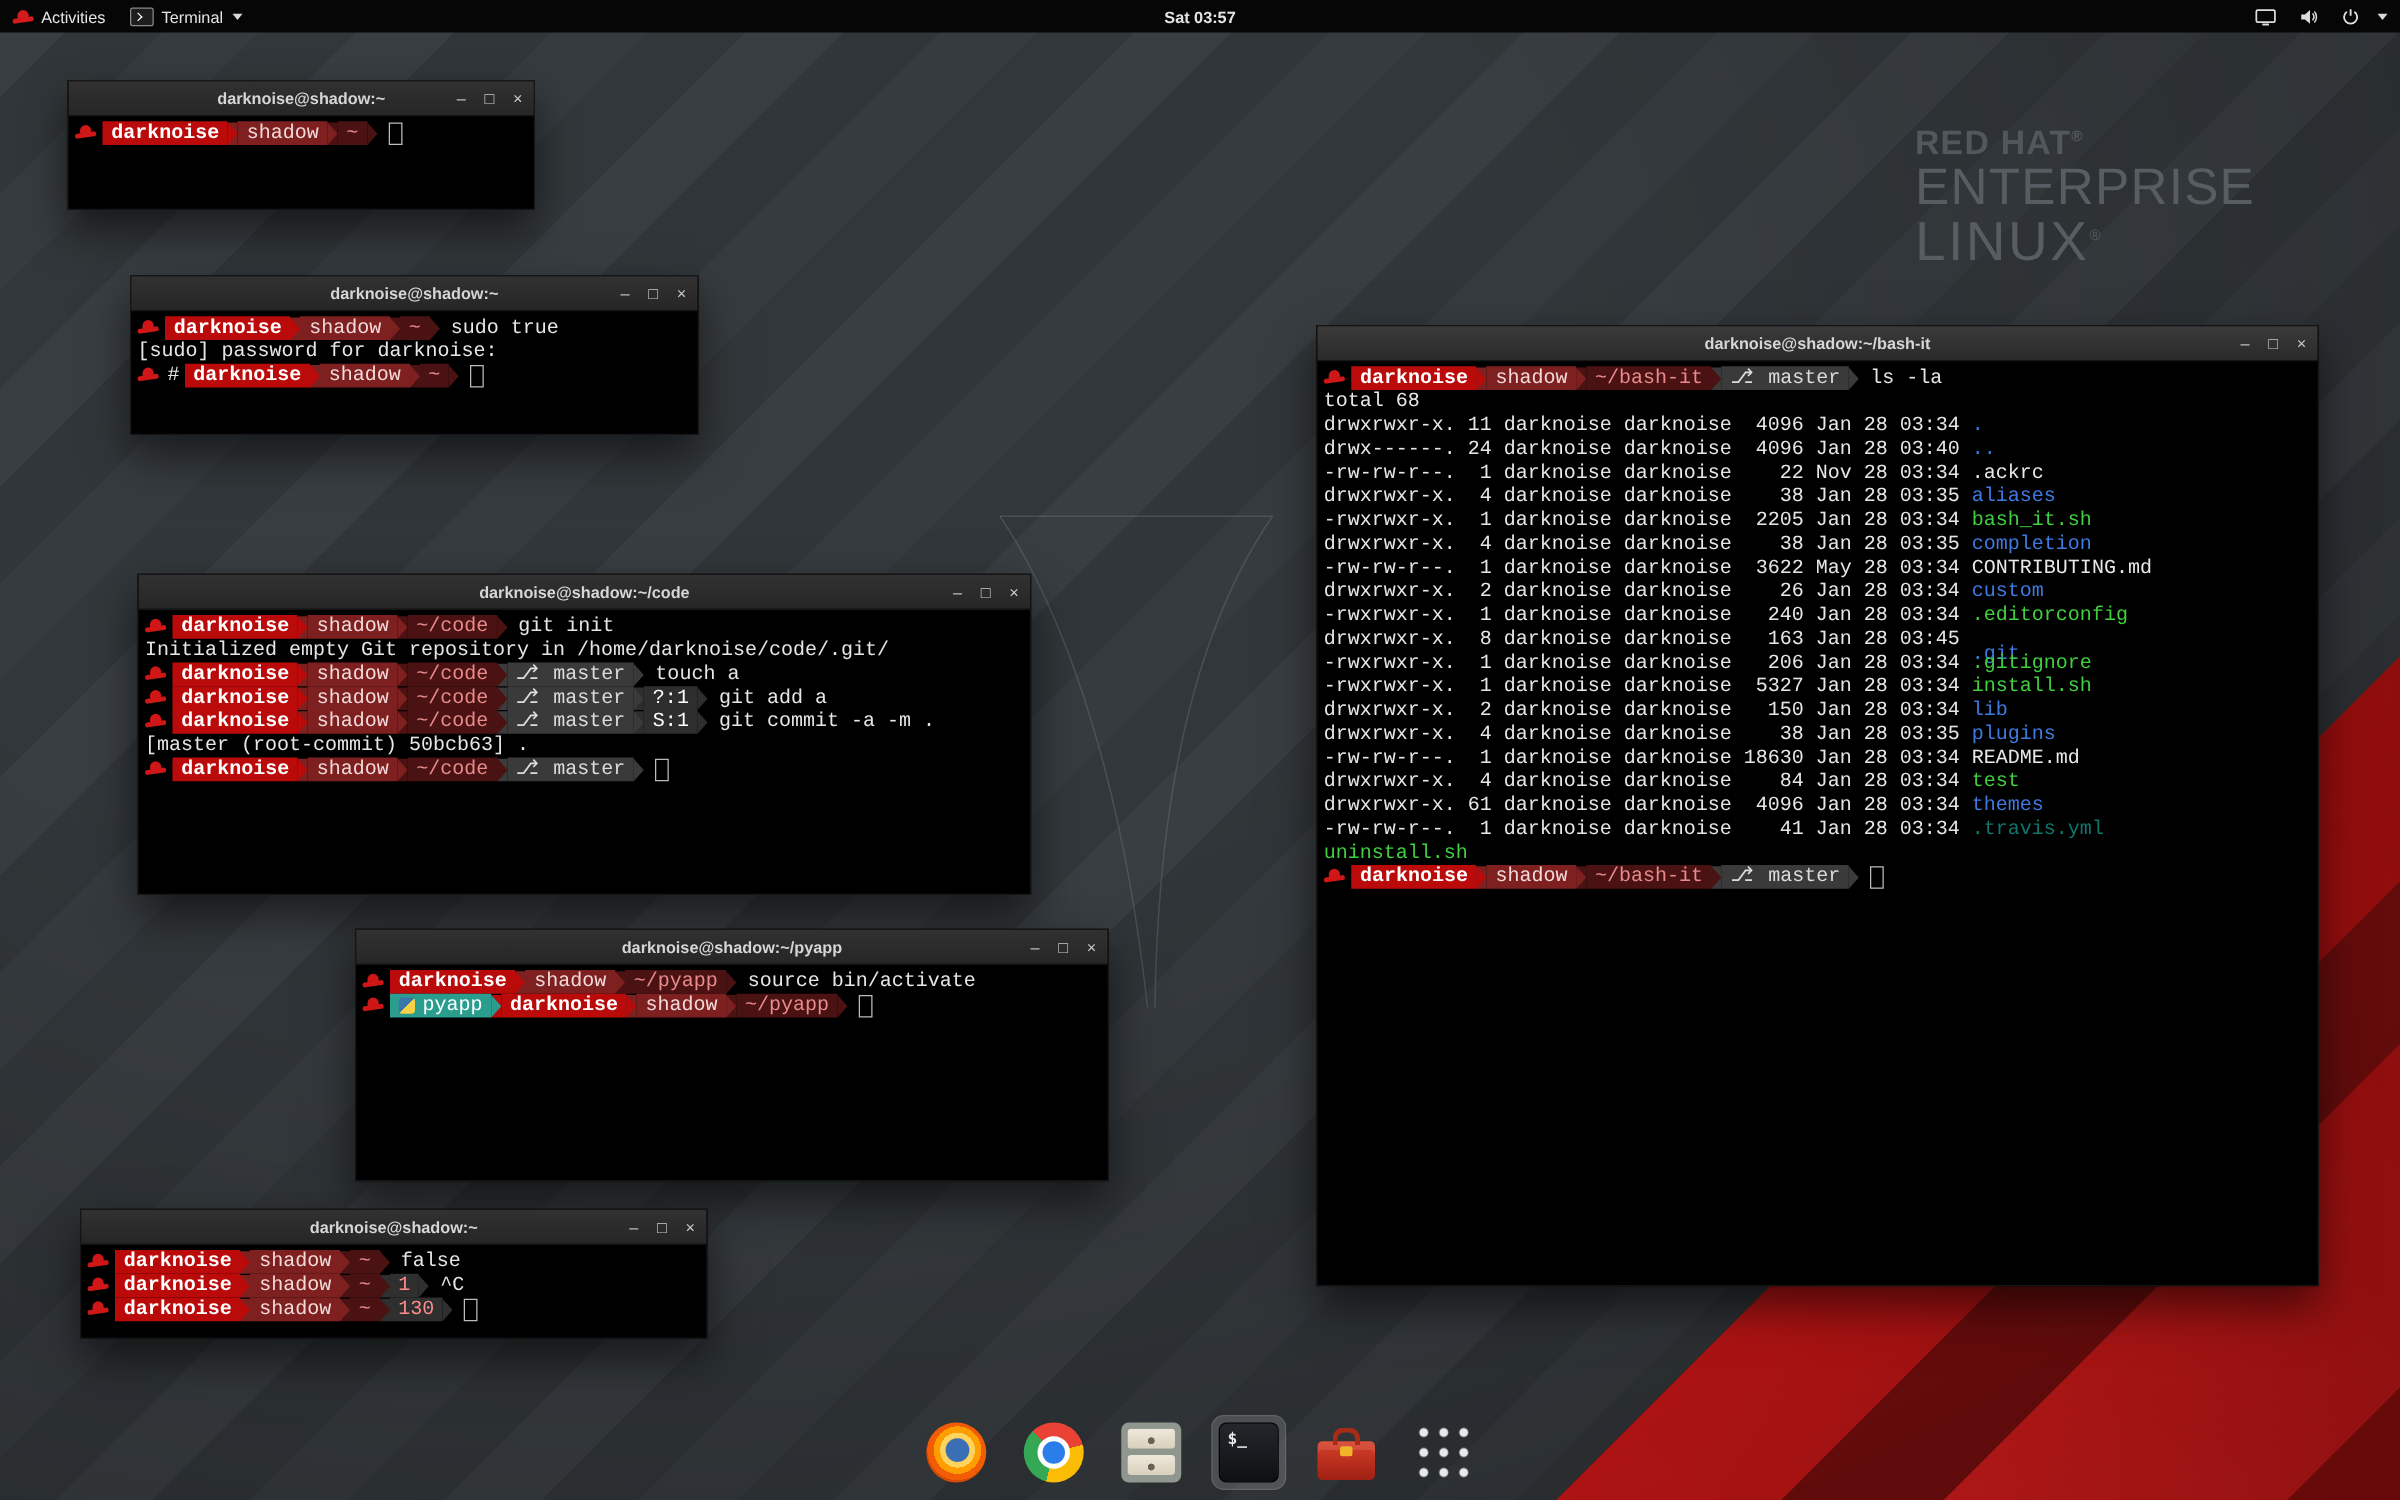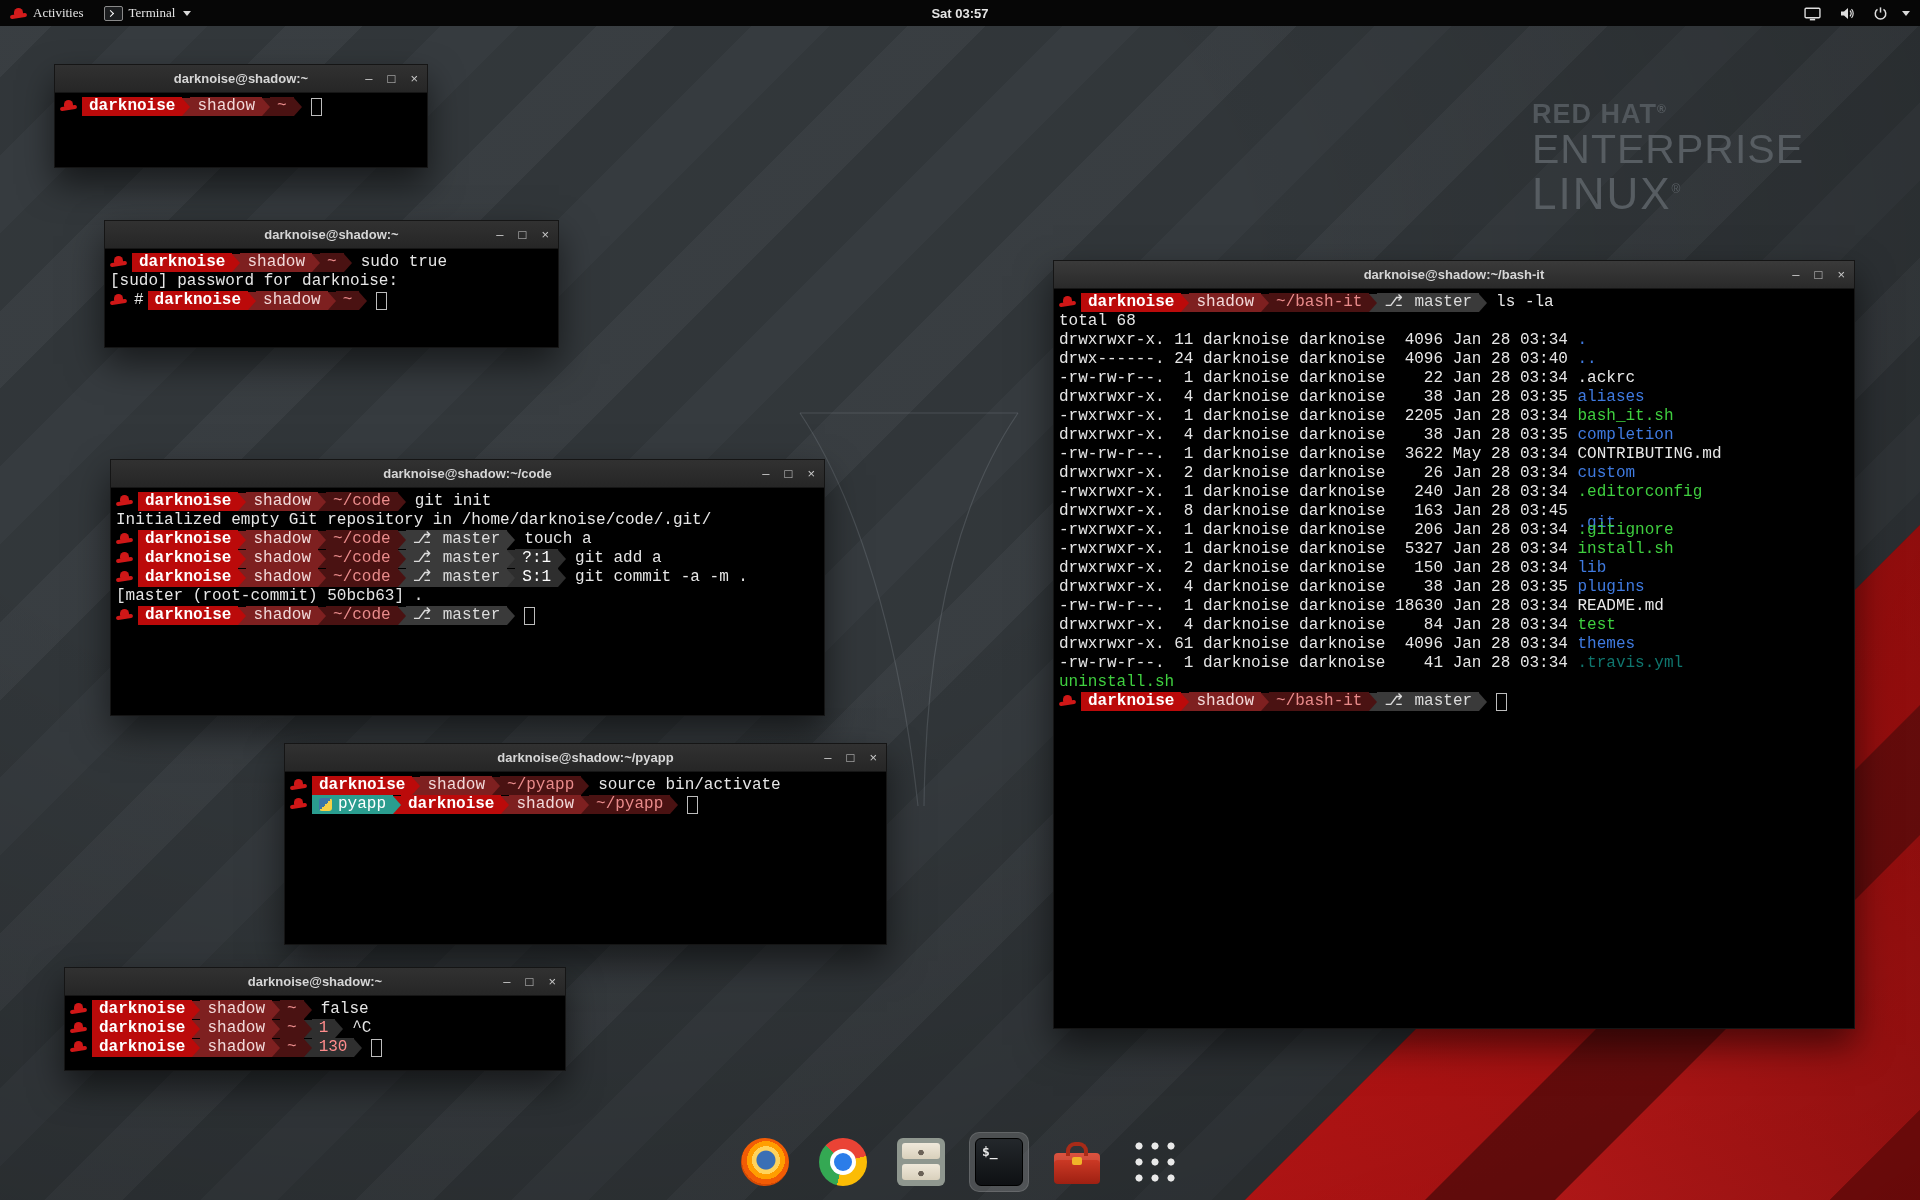--- a/index.html
+++ b/index.html
@@ -21,21 +21,21 @@
 
   .brand{position:absolute;left:1532px;top:100px;line-height:1.04;z-index:1;}
   .brand .b1{font-size:27px;font-weight:bold;letter-spacing:1px;color:#51575c;}
   .brand .b2{font-size:41px;letter-spacing:1px;color:#575d62;}
   .brand .b3{font-size:44px;letter-spacing:2px;color:#575d62;}
   .brand .reg{font-size:12px;vertical-align:super;color:#575d62;}
 
   
   .topbar{position:absolute;top:0;left:0;right:0;height:26px;background:#060606;
     color:#e4e4e4;font-size:13px;display:flex;align-items:center;z-index:50;}
-  .tb-left{display:flex;align-items:center;height:100%;font-family:Liberation Serif, serif;}
+  .tb-left{display:flex;align-items:center;height:100%;}
   .tb-item{display:flex;align-items:center;gap:6px;padding:0 10px;height:100%;}
   .tb-center{position:absolute;left:50%;transform:translateX(-50%);height:100%;
     display:flex;align-items:center;font-weight:bold;}
   .tb-right{margin-left:auto;display:flex;align-items:center;height:100%;}
   .tb-hat{position:relative;width:17px;height:13px;display:inline-block;}
   .tb-hat::before{content:"";position:absolute;left:4px;top:1px;width:9px;height:7px;
     border-radius:5px 5px 1px 1px;background:#d41c1c;}
   .tb-hat::after{content:"";position:absolute;left:0;top:7px;width:17px;height:4px;
     border-radius:2px;background:#d41c1c;transform:rotate(-8deg);}
   .tb-termicon{position:relative;width:17px;height:13px;background:#1b1d1f;
@@ -279,21 +279,21 @@
           <span class="wbtn">–</span>
           <span class="wbtn">□</span>
           <span class="wbtn">×</span>
         </div>
       </div>
       <div class="term">
         <div class="tline"><span class="hat"></span><span class="seg" style="background: rgb(187, 10, 10); color: rgb(255, 255, 255); font-weight: bold;"><span>darknoise</span></span><span class="arrow" style="border-left-color: rgb(187, 10, 10); background-color: rgb(126, 32, 32);"></span><span class="seg" style="background: rgb(126, 32, 32); color: rgb(242, 218, 218);"><span>shadow</span></span><span class="arrow" style="border-left-color: rgb(126, 32, 32); background-color: rgb(74, 18, 18);"></span><span class="seg" style="background: rgb(74, 18, 18); color: rgb(233, 139, 139);"><span>~/bash-it</span></span><span class="arrow" style="border-left-color: rgb(74, 18, 18); background-color: rgb(58, 58, 58);"></span><span class="seg" style="background: rgb(58, 58, 58); color: rgb(220, 220, 220);"><span class="gitglyph">⎇ </span><span>master</span></span><span class="arrow" style="border-left-color: rgb(58, 58, 58); background-color: transparent;"></span><span class="cmd">ls -la</span></div>
         <div class="tline"><span class="outtext">total 68</span></div>
         <div class="tline"><span class="outtext">drwxrwxr-x. 11 darknoise darknoise  4096 Jan 28 03:34 </span><span class="outtext" style="color: rgb(63, 122, 224);">.</span></div>
         <div class="tline"><span class="outtext">drwx------. 24 darknoise darknoise  4096 Jan 28 03:40 </span><span class="outtext" style="color: rgb(63, 122, 224);">..</span></div>
-        <div class="tline"><span class="outtext">-rw-rw-r--.  1 darknoise darknoise    22 Jan 28 03:34 </span><span class="outtext" style="color: rgb(232, 232, 232);">.ackrc</span></div>
+        <div class="tline"><span class="outtext">-rw-rw-r--.  1 darknoise darknoise    22 Nov 28 03:34 </span><span class="outtext" style="color: rgb(232, 232, 232);">.ackrc</span></div>
         <div class="tline"><span class="outtext">drwxrwxr-x.  4 darknoise darknoise    38 Jan 28 03:35 </span><span class="outtext" style="color: rgb(63, 122, 224);">aliases</span></div>
         <div class="tline"><span class="outtext">-rwxrwxr-x.  1 darknoise darknoise  2205 Jan 28 03:34 </span><span class="outtext" style="color: rgb(63, 207, 63);">bash_it.sh</span></div>
         <div class="tline"><span class="outtext">drwxrwxr-x.  4 darknoise darknoise    38 Jan 28 03:35 </span><span class="outtext" style="color: rgb(63, 122, 224);">completion</span></div>
         <div class="tline"><span class="outtext">-rw-rw-r--.  1 darknoise darknoise  3622 May 28 03:34 </span><span class="outtext" style="color: rgb(232, 232, 232);">CONTRIBUTING.md</span></div>
         <div class="tline"><span class="outtext">drwxrwxr-x.  2 darknoise darknoise    26 Jan 28 03:34 </span><span class="outtext" style="color: rgb(63, 122, 224);">custom</span></div>
         <div class="tline"><span class="outtext">-rwxrwxr-x.  1 darknoise darknoise   240 Jan 28 03:34 </span><span class="outtext" style="color: rgb(63, 207, 63);">.editorconfig</span></div>
         <div class="tline"><span class="outtext">drwxrwxr-x.  8 darknoise darknoise   163 Jan 28 03:45 </span><span class="outtext" style="color: rgb(63, 122, 224); margin-top: 24px;">.git</span></div>
         <div class="tline"><span class="outtext">-rwxrwxr-x.  1 darknoise darknoise   206 Jan 28 03:34 </span><span class="outtext" style="color: rgb(63, 207, 63);">.gitignore</span></div>
         <div class="tline"><span class="outtext">-rwxrwxr-x.  1 darknoise darknoise  5327 Jan 28 03:34 </span><span class="outtext" style="color: rgb(63, 207, 63);">install.sh</span></div>
         <div class="tline"><span class="outtext">drwxrwxr-x.  2 darknoise darknoise   150 Jan 28 03:34 </span><span class="outtext" style="color: rgb(63, 122, 224);">lib</span></div>

